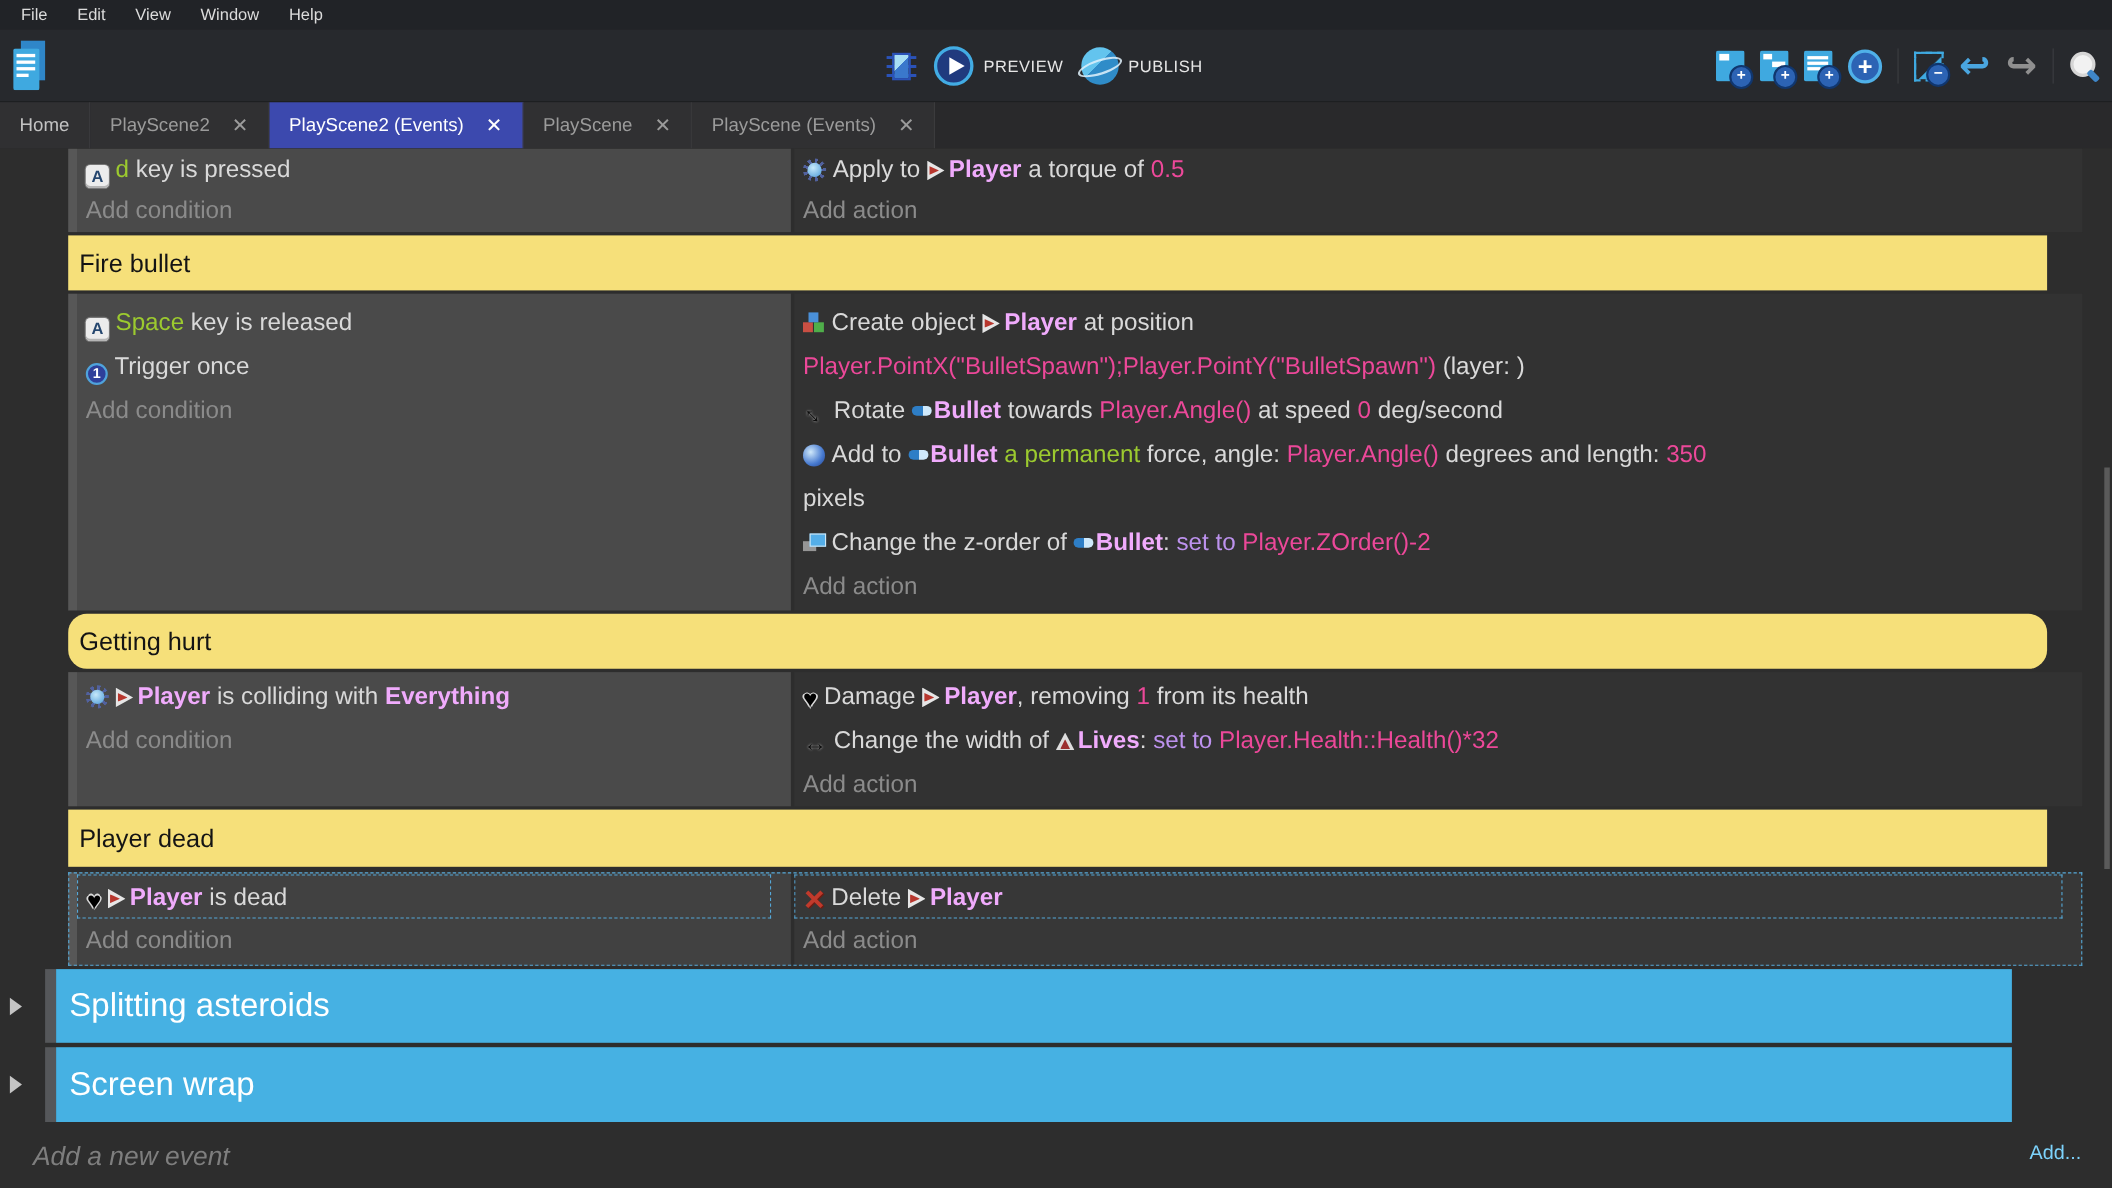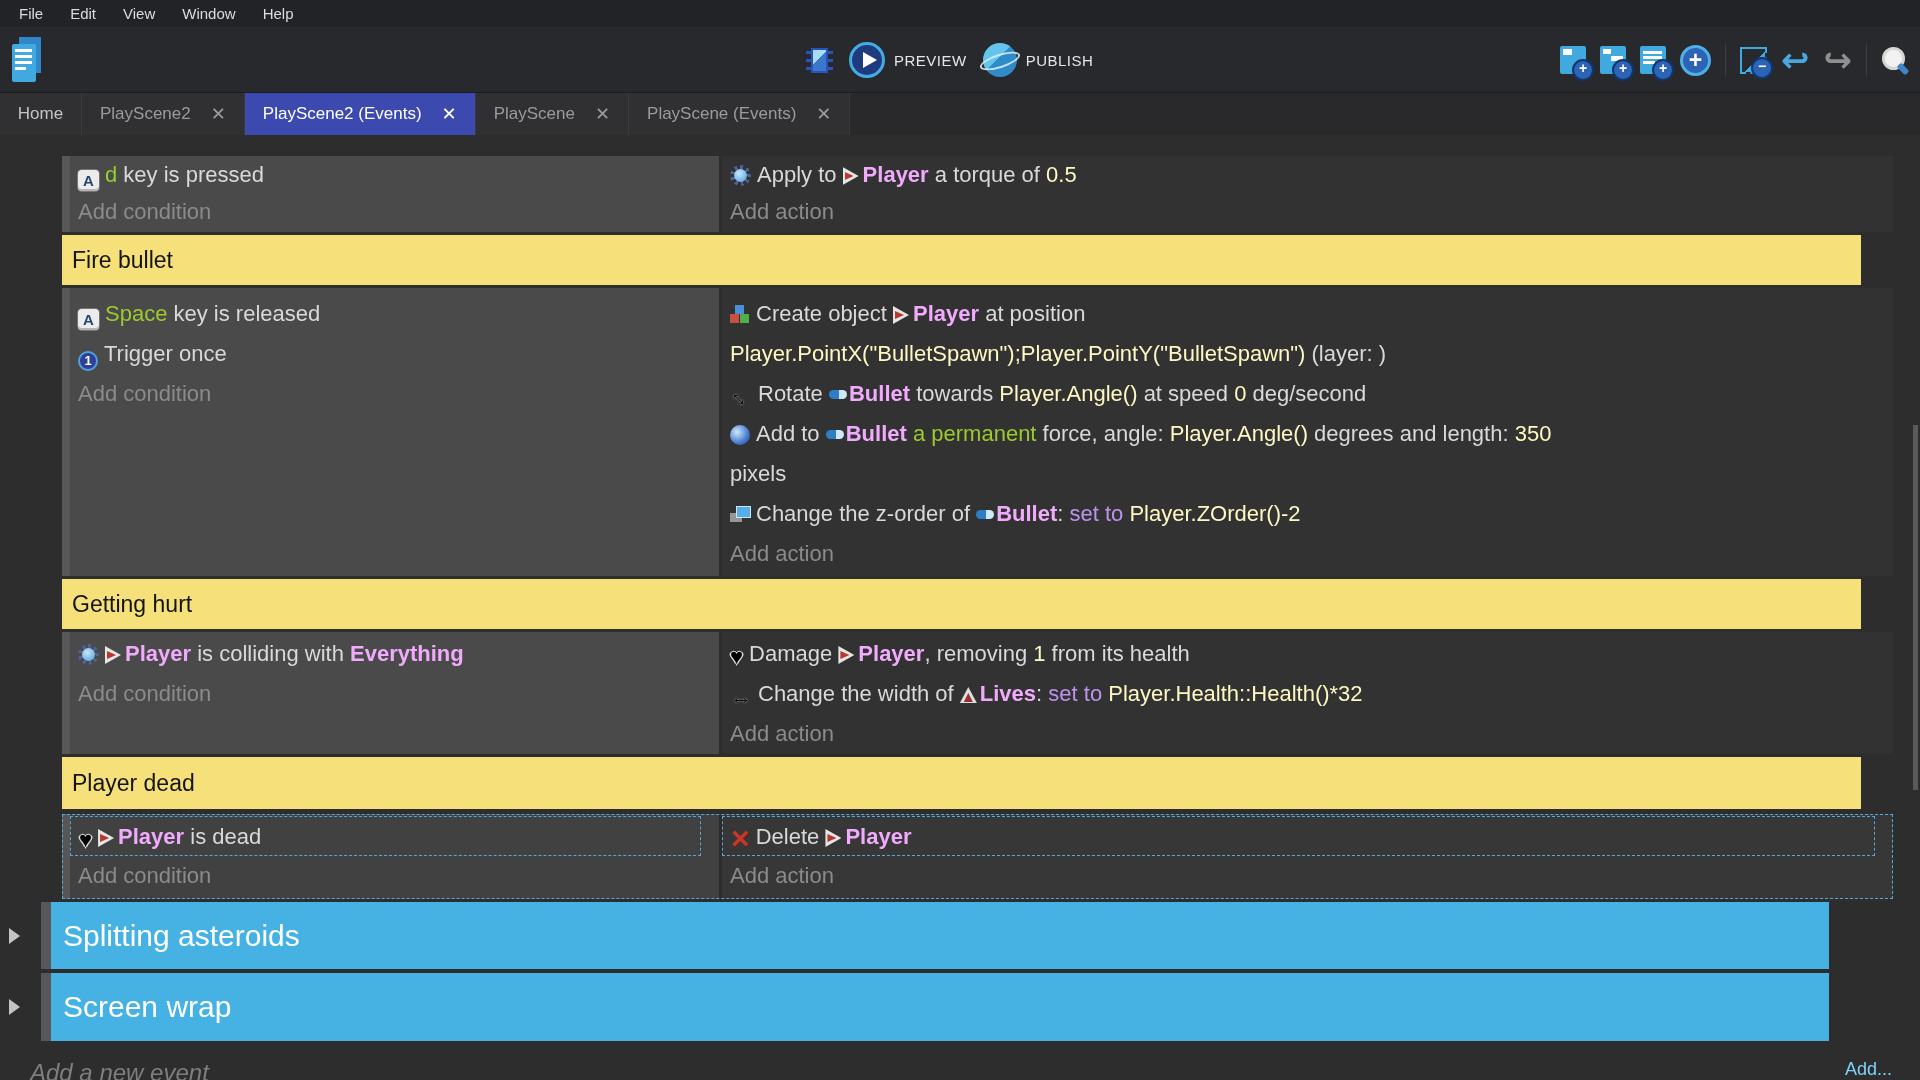--- a/index.html
+++ b/index.html
@@ -60,21 +60,21 @@
   
   .events{position:absolute;top:135px;left:0;right:0;bottom:0;background:#2d2d2d;overflow:hidden;}
   .evt{position:relative;margin-left:62px;width:1831px;display:flex;margin-bottom:3px;--lh:40px;}
   .evt .strip{width:8px;background:#575757;flex:none;}
   .evt .cond{width:649px;flex:none;background:#4a4a4a;overflow:hidden;margin-right:3px;}
   .evt .act{width:1171px;flex:none;background:#323232;overflow:hidden;}
   .line,.addrow{height:var(--lh);line-height:var(--lh);padding-left:8px;font-size:22px;color:#d9d9d9;white-space:nowrap;overflow:hidden;}
   .addrow{color:#8b8b8b;cursor:pointer;}
   .seg-txt{color:#d9d9d9;}
   .seg-obj{color:#f0abfc;font-weight:700;}
-  .seg-expr{color:#fef9c3;}
+  .seg-expr{color:#ec4899;}
   .seg-grn{color:#9cca2f;}
   .seg-set{color:#bd92ee;}
   .evt.selected{outline:1px dashed #55a8d8;outline-offset:-1px;}
   .evt.selected .cond{background:#414141;}
   .evt.selected .act{background:#373737;}
   .evt.selected .line{border:1px dashed #55a8d8;margin-right:18px;}
 
   .comment{margin-left:62px;width:1799px;background:#f6e07a;display:flex;align-items:center;margin-bottom:3px;cursor:pointer;}
   .comment span{color:#141414;font-size:23px;padding-left:10px;}
 
@@ -194,21 +194,21 @@
       <span class="x">✕</span>
     </div>
     <div class="tab">
       <span>PlayScene (Events)</span>
       <span class="x">✕</span>
     </div>
   </div>
 
   <div class="events">
     <div id="events-host">
-        <div class="evt" style="--lh: 37px; height: 76px; margin-top: 21px;">
+        <div class="evt" style="--lh: 37px; height: 76px;">
           <div class="strip"></div>
           <div class="cond">
             <div class="line"><span class="icon i-key"></span><span class="seg-grn">d</span><span class="seg-txt"> key is pressed</span></div>
             <div class="addrow">Add condition</div>
           </div>
           <div class="act">
             <div class="line"><span class="icon i-physics"></span><span class="seg-txt">Apply to </span><span class="icon i-ship"></span><span class="seg-obj">Player</span><span class="seg-txt"> a torque of </span><span class="seg-expr">0.5</span></div>
             <div class="addrow">Add action</div>
           </div>
         </div>
@@ -225,21 +225,21 @@
           <div class="act" style="padding-top: 6px;">
             <div class="line"><span class="icon i-cubes"></span><span class="seg-txt">Create object </span><span class="icon i-ship"></span><span class="seg-obj">Player</span><span class="seg-txt"> at position</span></div>
             <div class="line"><span class="seg-expr">Player.PointX("BulletSpawn");Player.PointY("BulletSpawn")</span><span class="seg-txt"> (layer: )</span></div>
             <div class="line"><span class="icon i-rotate"></span><span class="seg-txt">Rotate </span><span class="icon i-bullet"></span><span class="seg-obj">Bullet</span><span class="seg-txt"> towards </span><span class="seg-expr">Player.Angle()</span><span class="seg-txt"> at speed </span><span class="seg-expr">0</span><span class="seg-txt"> deg/second</span></div>
             <div class="line"><span class="icon i-force"></span><span class="seg-txt">Add to </span><span class="icon i-bullet"></span><span class="seg-obj">Bullet</span><span class="seg-grn"> a permanent </span><span class="seg-txt">force, angle: </span><span class="seg-expr">Player.Angle()</span><span class="seg-txt"> degrees and length: </span><span class="seg-expr">350</span></div>
             <div class="line"><span class="seg-txt">pixels</span></div>
             <div class="line"><span class="icon i-zorder"></span><span class="seg-txt">Change the z-order of </span><span class="icon i-bullet"></span><span class="seg-obj">Bullet</span><span class="seg-txt">: </span><span class="seg-set">set to </span><span class="seg-expr">Player.ZOrder()-2</span></div>
             <div class="addrow">Add action</div>
           </div>
         </div>
-        <div class="comment" style="height: 50px;">
+        <div class="comment" style="height: 50px; border-radius: 17px;">
           <span>Getting hurt</span>
         </div>
         <div class="evt" style="height: 122px;">
           <div class="strip"></div>
           <div class="cond" style="padding-top: 2px;">
             <div class="line"><span class="icon i-physics"></span><span class="icon i-ship"></span><span class="seg-obj">Player</span><span class="seg-txt"> is colliding with </span><span class="seg-obj">Everything</span></div>
             <div class="addrow">Add condition</div>
           </div>
           <div class="act" style="padding-top: 2px;">
             <div class="line"><span class="icon i-heart"></span><span class="seg-txt">Damage </span><span class="icon i-ship"></span><span class="seg-obj">Player</span><span class="seg-txt">, removing </span><span class="seg-expr">1</span><span class="seg-txt"> from its health</span></div>

